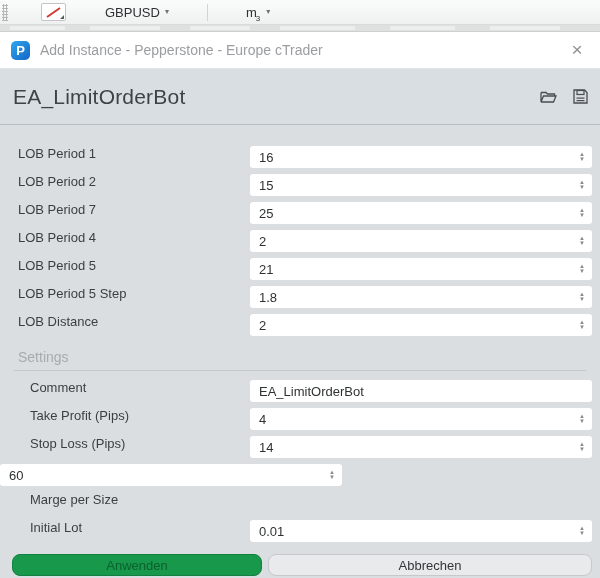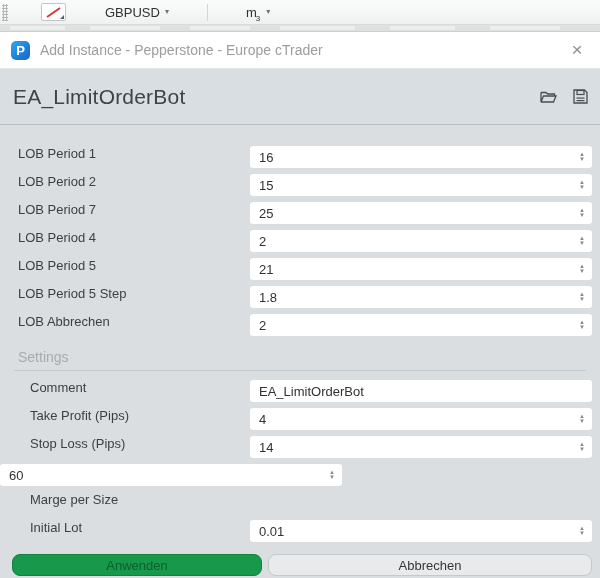--- a/index.html
+++ b/index.html
@@ -198,21 +198,21 @@
     <div class="input-wrap">
       <input class="row-input" value="1.8" style="">
       <div class="stepper">
         <span>▲</span>
         <span>▼</span>
       </div>
     </div>
   </div>
 
   <div class="row">
-    <label class="row-label">LOB Abbrechen</label>
+    <label class="row-label">LOB Distance</label>
     <div class="input-wrap">
       <input class="row-input" value="2" style="">
       <div class="stepper">
         <span>▲</span>
         <span>▼</span>
       </div>
     </div>
   </div>
 </div>
 

